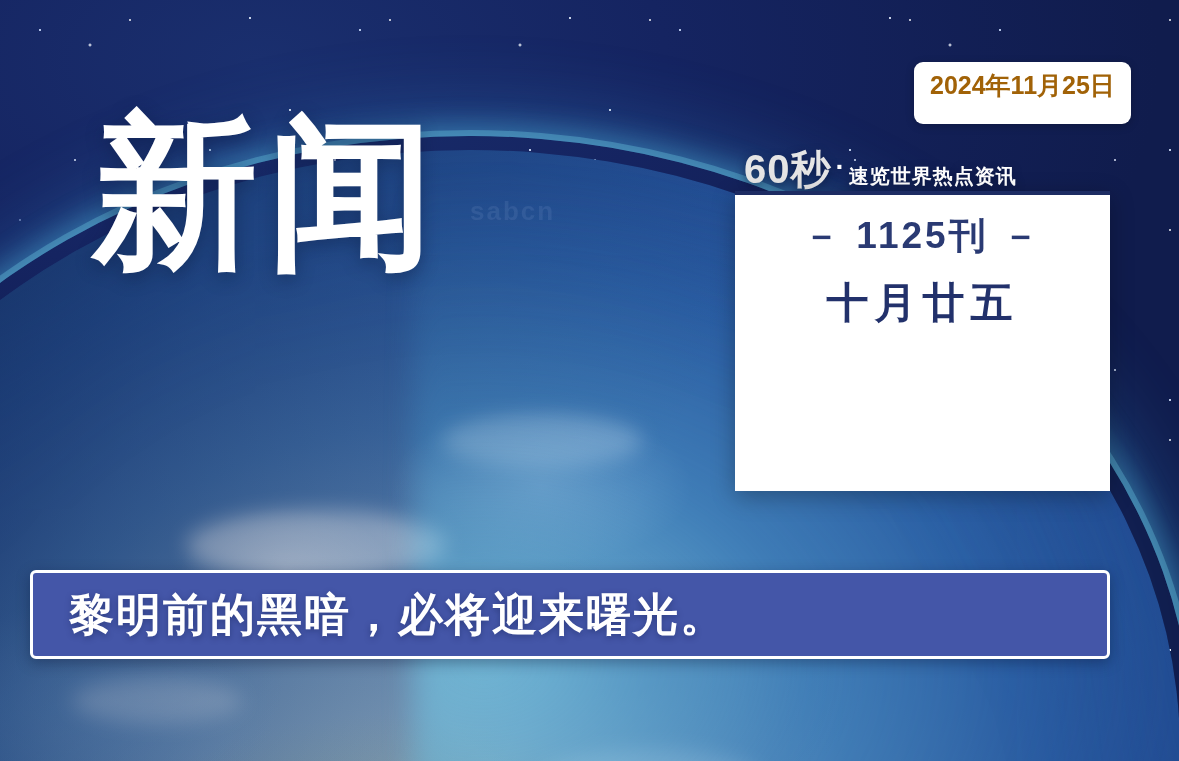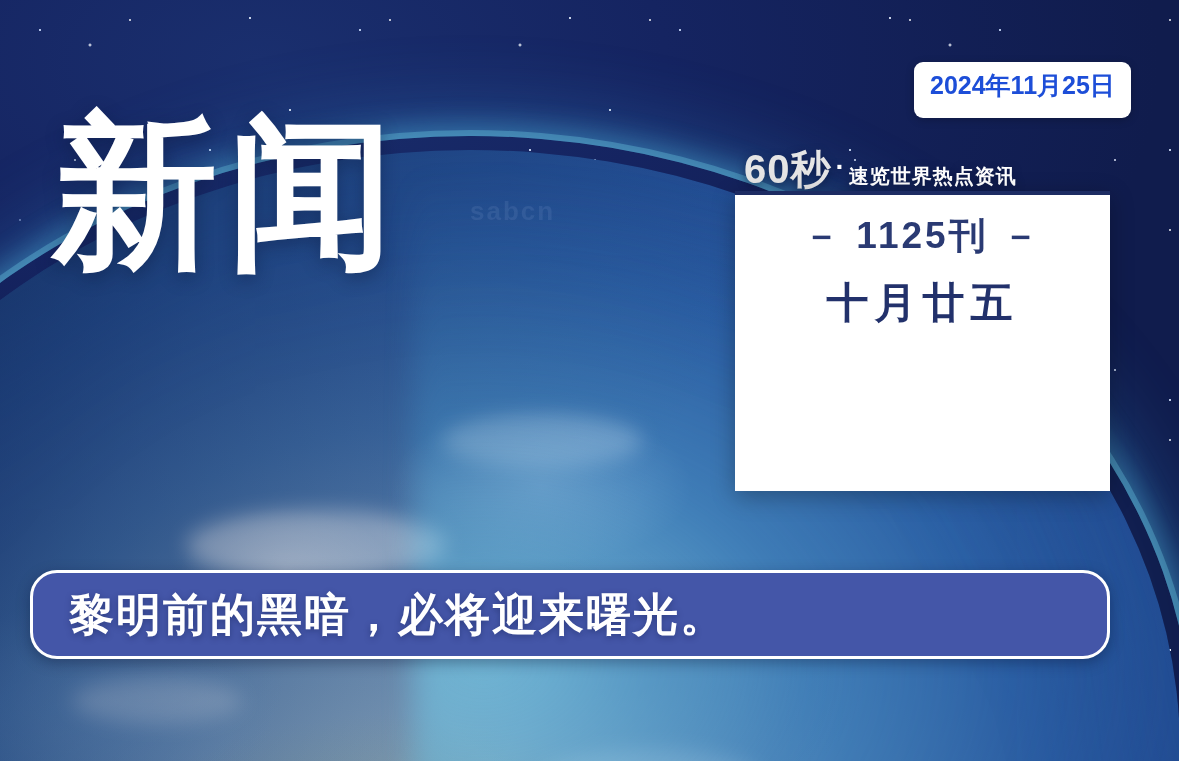--- a/index.html
+++ b/index.html
@@ -100,37 +100,38 @@
   .title-jinri{
     font-size:160px;
     color:#f7e98b;
     text-shadow:0 5px 16px rgba(0,0,0,.30);
   }
   .title-xinwen{
     font-size:166px;
     color:#ffffff;
     margin-top:14px;
     text-shadow:0 5px 18px rgba(10,25,60,.42);
+    margin-left:40px;
   }
 
   
   .watermark{
     position:absolute;left:470px;top:196px;
     font-size:26px;letter-spacing:2px;font-weight:bold;
     color:rgba(190,210,245,.10);
     user-select:none;
   }
 
   
   .date-pill{
     position:absolute;left:914px;top:62px;
     background:#ffffff;
     border-radius:9px;
-    padding:7px 16px 16px;
-    color:#1d4ed8;
+    padding:7px 16px 22px;
+    color:#a16207;
     font-size:25px;font-weight:bold;
     letter-spacing:0px;
     white-space:nowrap;
     box-shadow:0 2px 8px rgba(0,0,0,.22);
   }
 
   
   .tagline{
     position:absolute;left:744px;top:142px;
     white-space:nowrap;
@@ -168,21 +169,21 @@
     letter-spacing:6px;white-space:nowrap;
   }
 
   
   .quote-bar{
     position:absolute;left:30px;top:570px;
     width:1080px;height:89px;
     box-sizing:border-box;
     background:#4456a8;
     border:3px solid #ffffff;
-    border-radius:27px;
+    border-radius:6px;
     display:flex;align-items:center;
     box-shadow:0 4px 14px rgba(5,15,45,.35);
   }
   .quote-text{
     margin-left:36px;
     color:#ffffff;
     font-size:45px;font-weight:bold;
     letter-spacing:2px;
     white-space:nowrap;
     text-shadow:0 2px 6px rgba(10,20,60,.35);

